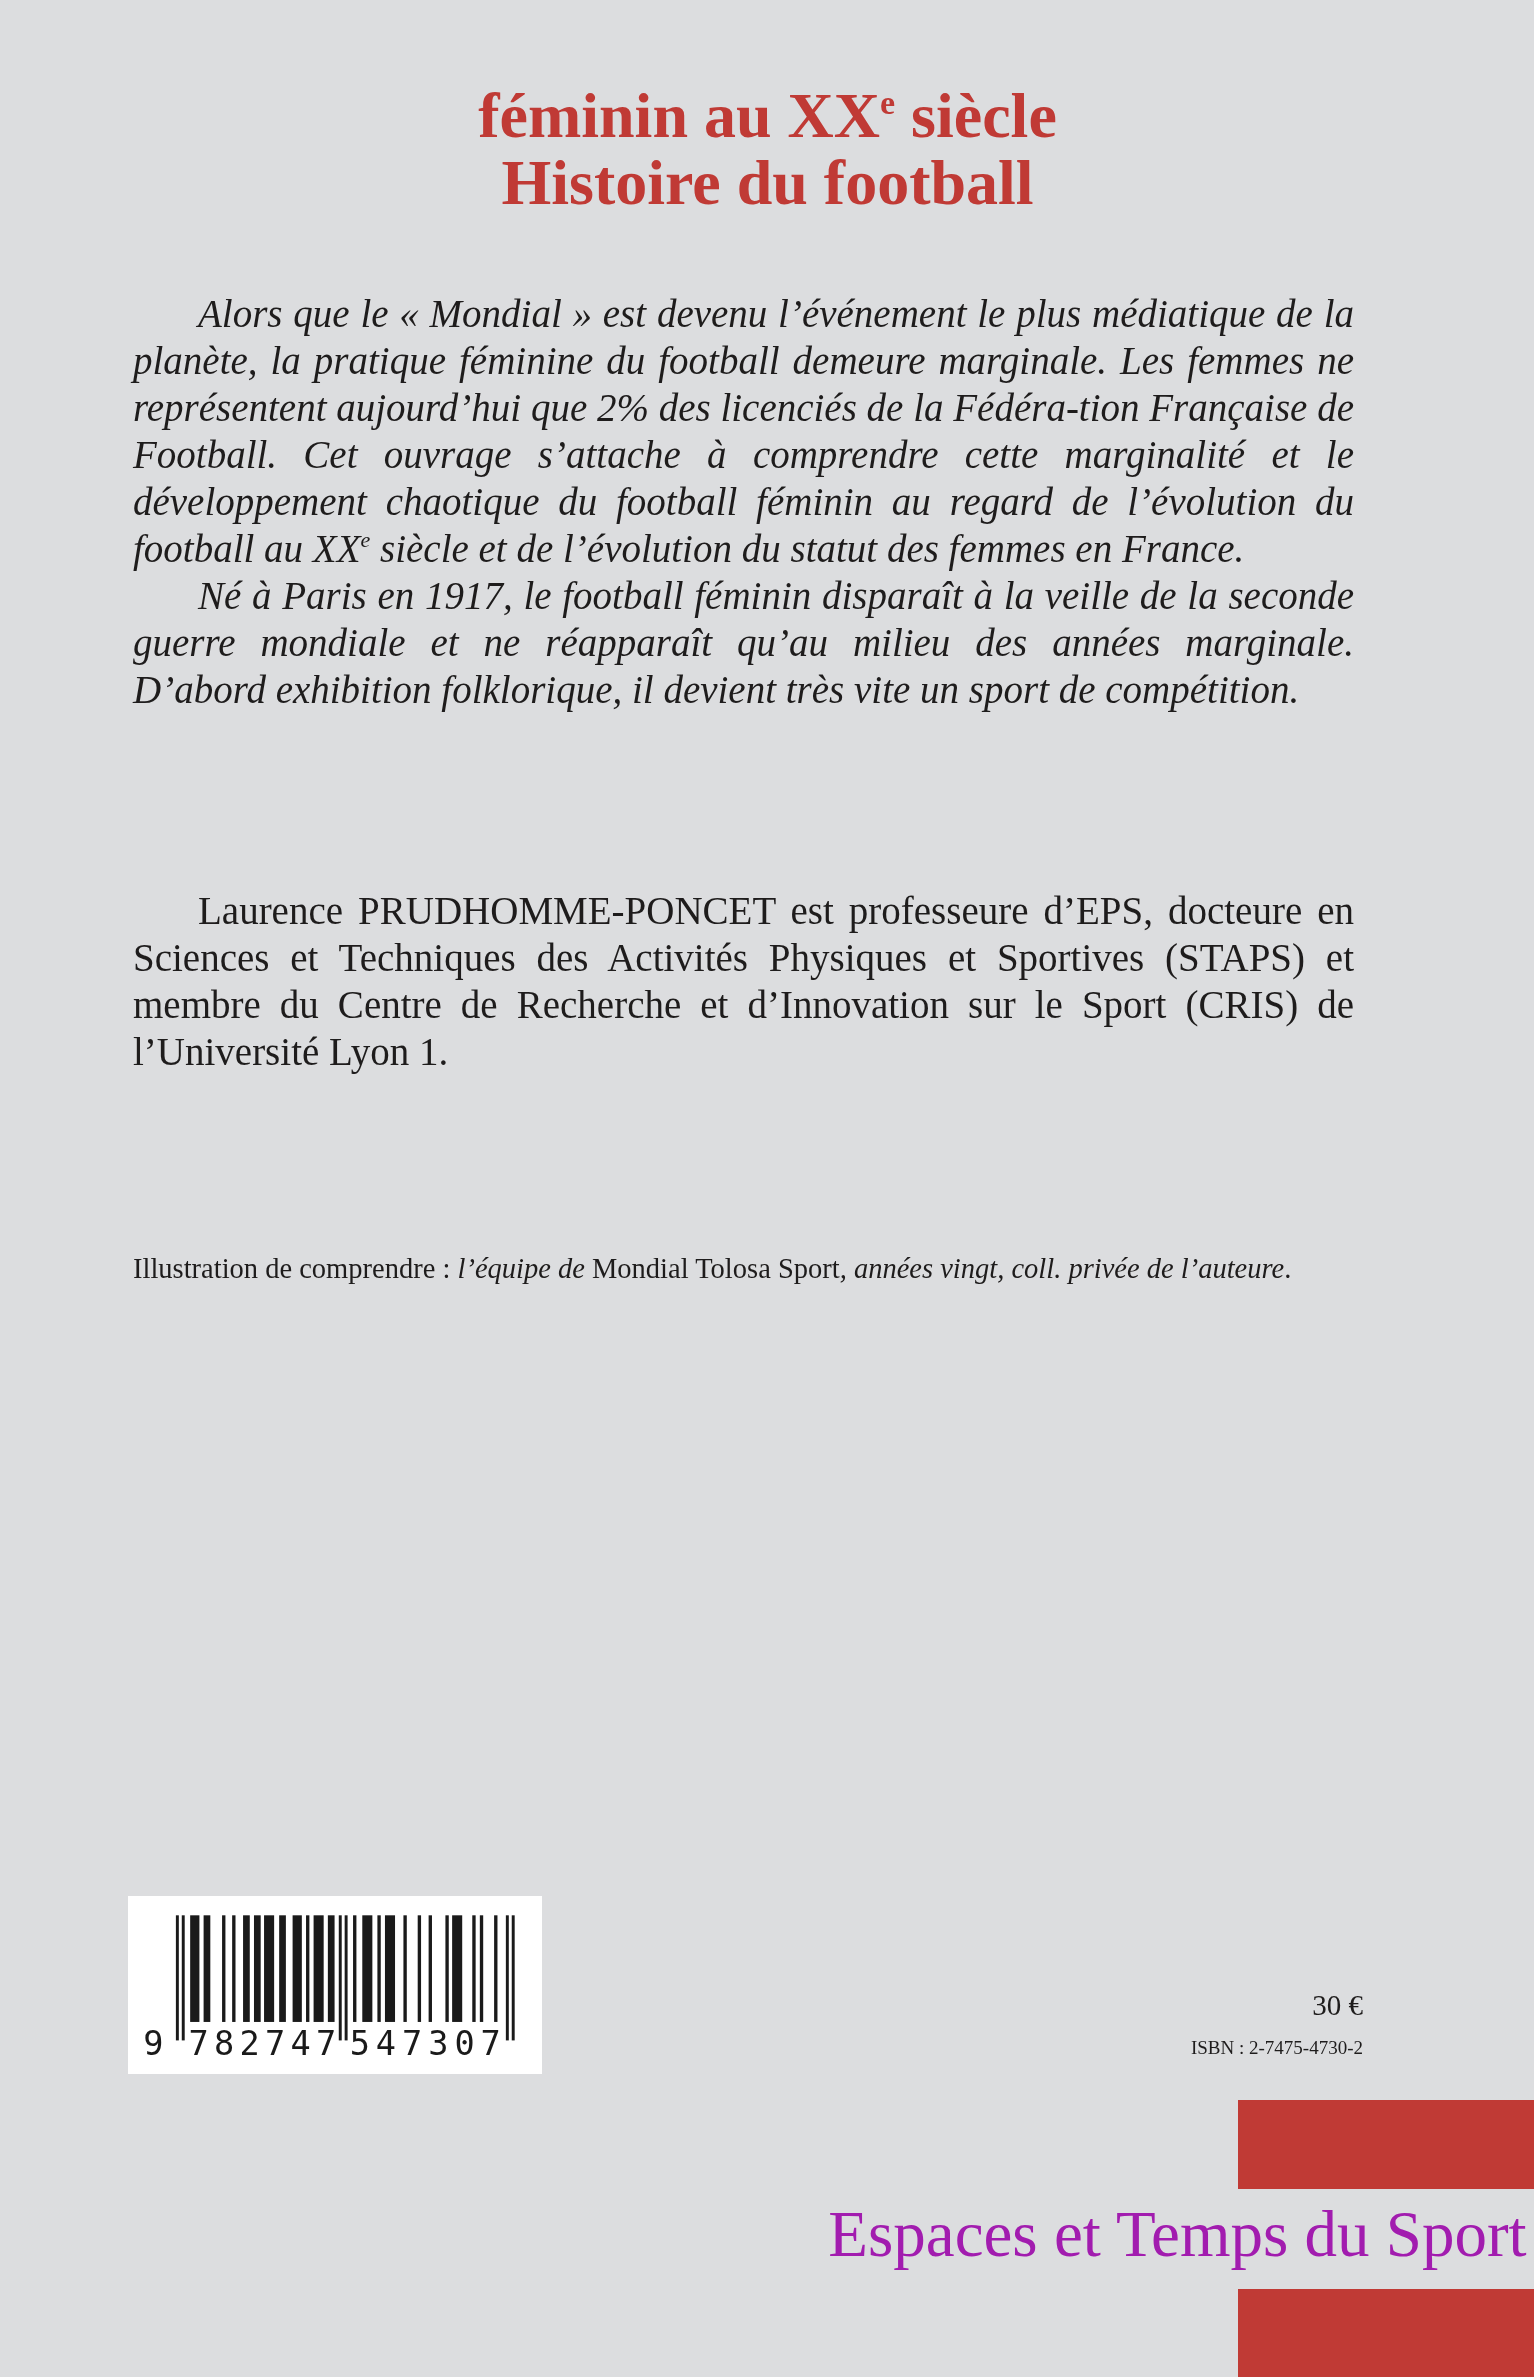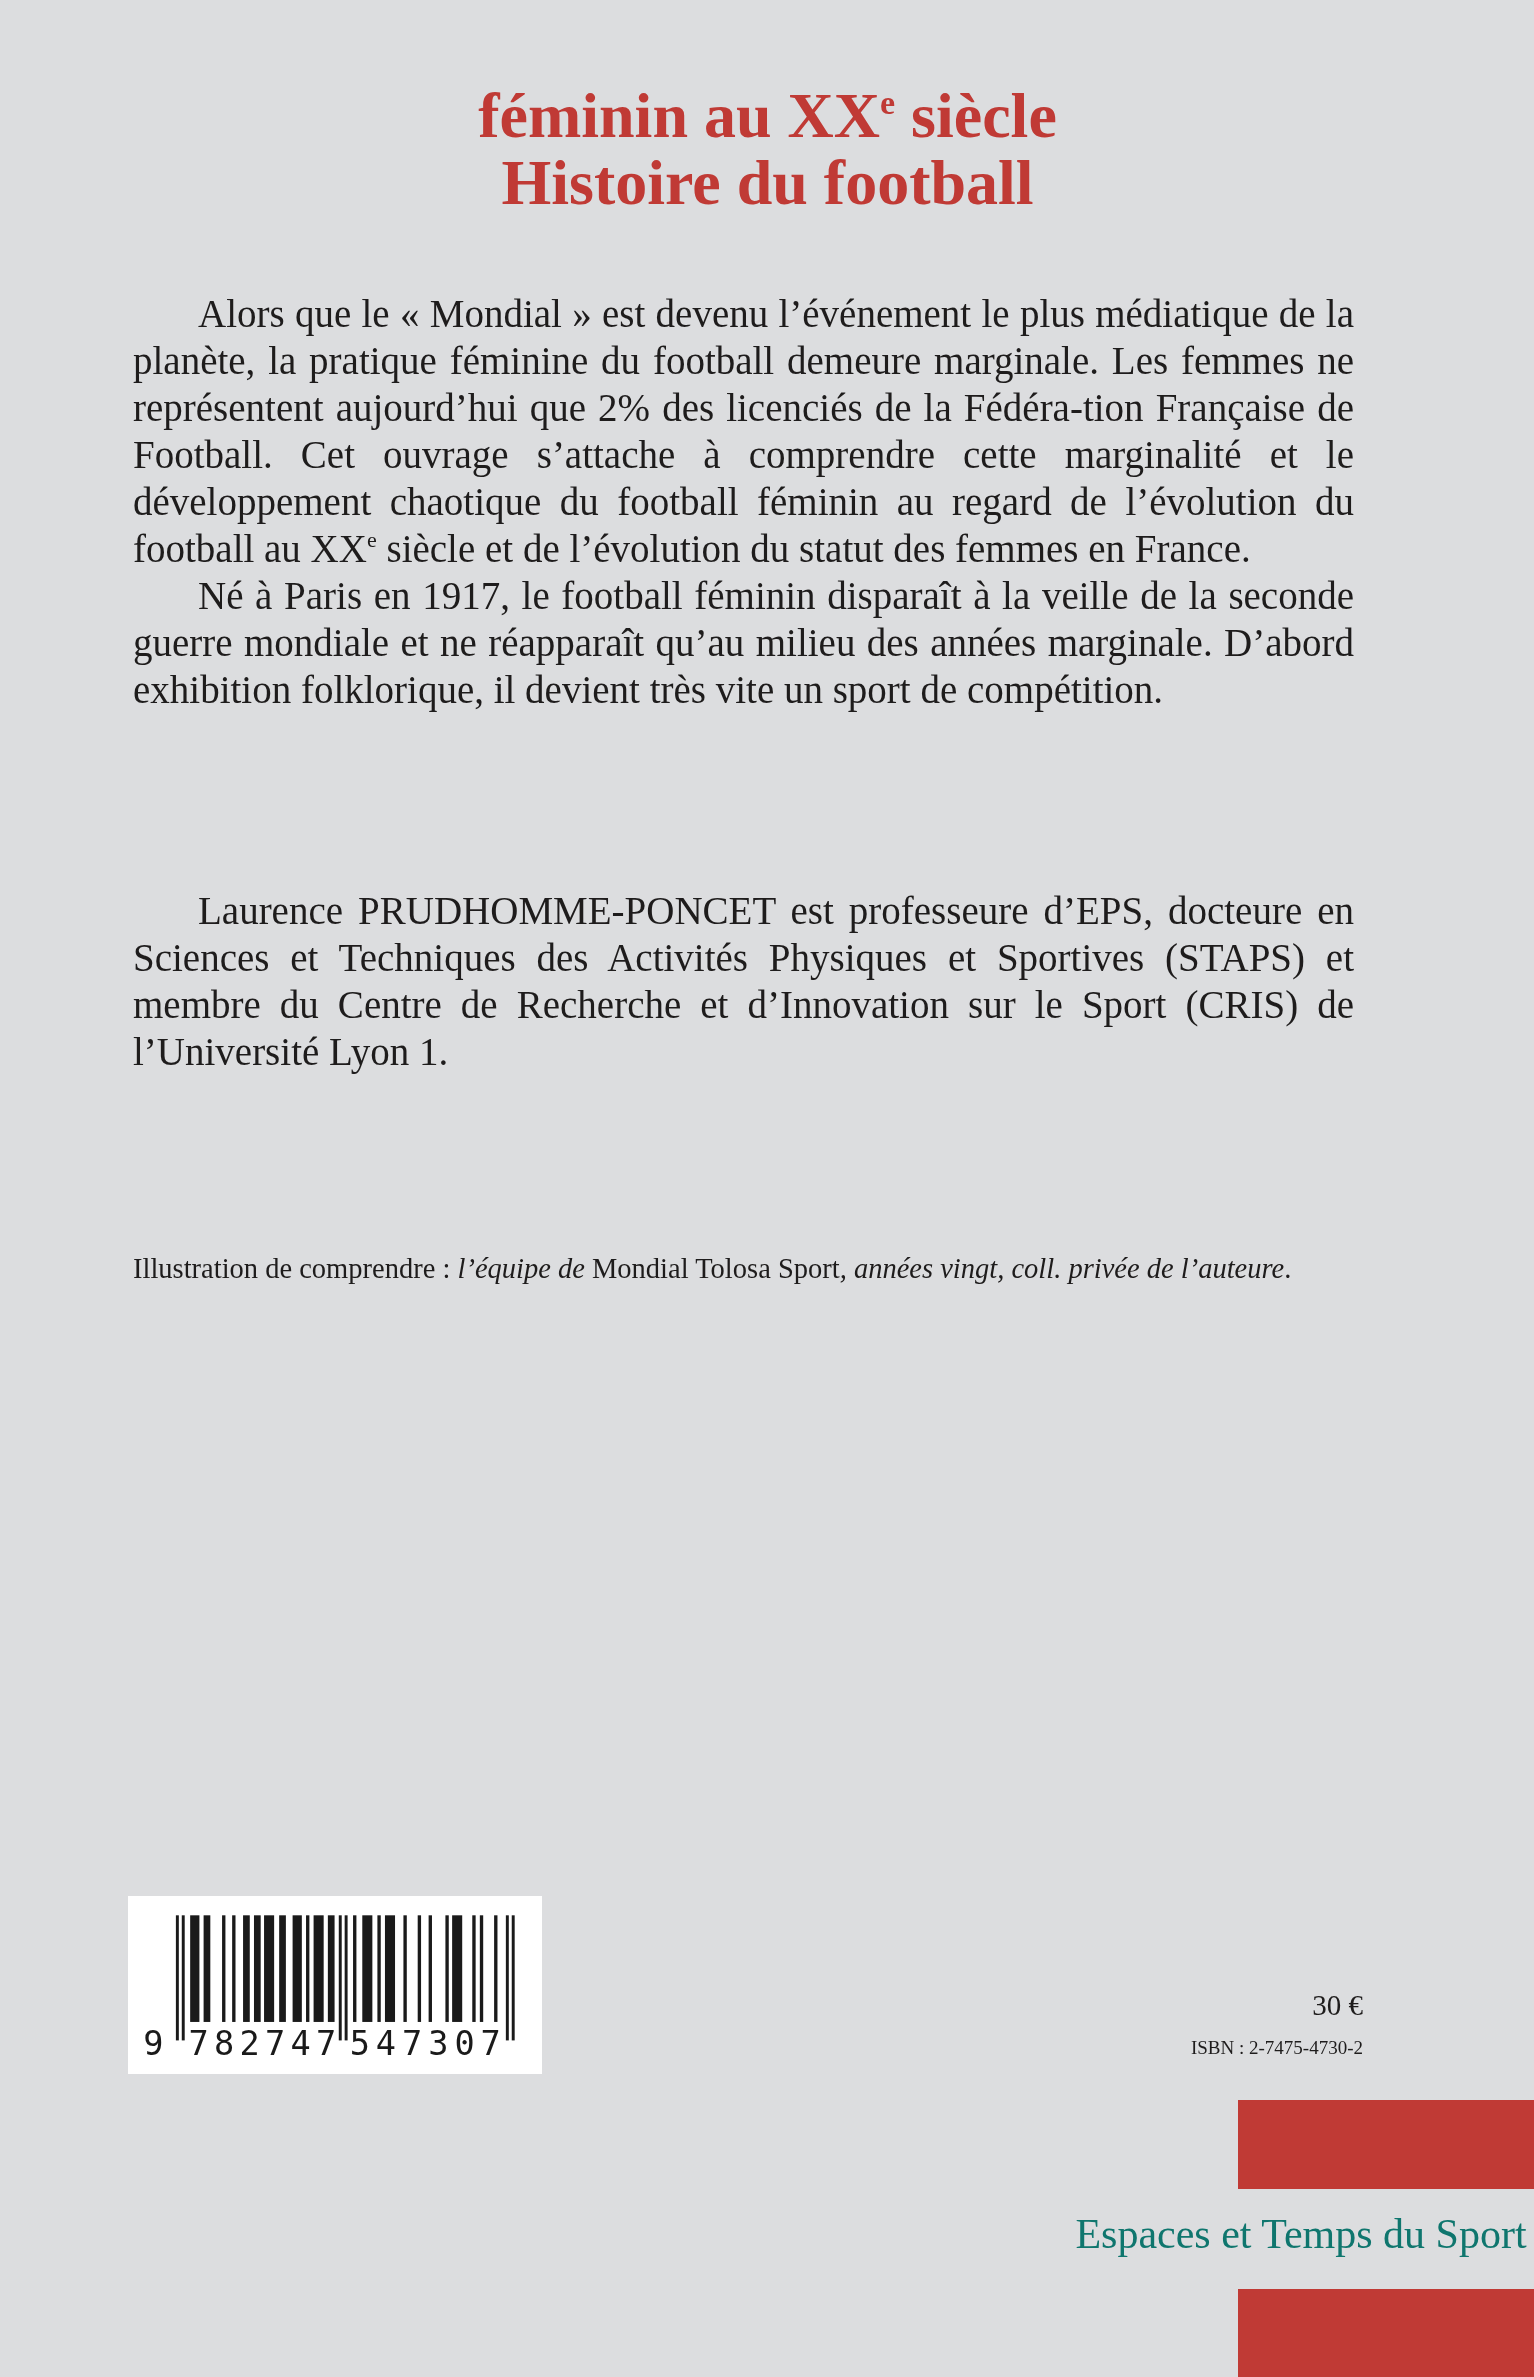--- a/index.html
+++ b/index.html
@@ -41,34 +41,34 @@
   }
   .isbn {
     position: absolute; right: 172px; top: 2031px;
     font-size: 19px; line-height: 34px; text-align: right; white-space: nowrap;
   }
   .red-block {
     position: absolute; left: 1238px; width: 296px; background: #c03a35;
   }
   .series {
     position: absolute; right: 8.4px; top: 2199px;
-    color: #0f766e; font-size: 42px; line-height: 71px; white-space: nowrap;
+    color: #a21caf; font-size: 65px; line-height: 71px; white-space: nowrap;
   }
 </style>
 </head>
 <body>
 
 <div>
 
   <h1 class="title" style="margin:0;">
     <span class="line"><span>féminin au XX</span><sup>e</sup><span> siècle</span></span>
     <span class="line">Histoire du football</span>
   </h1>
 
-  <div class="text-block" style="top:290px;">
+  <div class="text-block" style="top:290px;font-style:italic;">
     <p class="para"><span>Alors que le « Mondial » est devenu l’événement le plus médiatique de la planète, la pratique féminine du football demeure marginale. Les femmes ne représentent aujourd’hui que 2% des licenciés de la Fédéra-tion Française de Football. Cet ouvrage s’attache à comprendre cette marginalité et le développement chaotique du football féminin au regard de l’évolution du football au XX</span><sup>e</sup><span> siècle et de l’évolution du statut des femmes en France.</span></p>
     <p class="para">Né à Paris en 1917, le football féminin disparaît à la veille de la seconde guerre mondiale et ne réapparaît qu’au milieu des années marginale. D’abord exhibition folklorique, il devient très vite un sport de compétition.</p>
   </div>
 
   <div class="text-block" style="top:887px;">
     <p class="para bio">Laurence PRUDHOMME-PONCET est professeure d’EPS, docteure en Sciences et Techniques des Activités Physiques et Sportives (STAPS) et membre du Centre de Recherche et d’Innovation sur le Sport (CRIS) de l’Université Lyon 1.</p>
   </div>
 
   <div class="caption"><span>Illustration de comprendre : </span><i>l’équipe de </i><span>Mondial Tolosa Sport</span><i>, années vingt, coll. privée de l’auteure</i><span>.</span></div>
 

